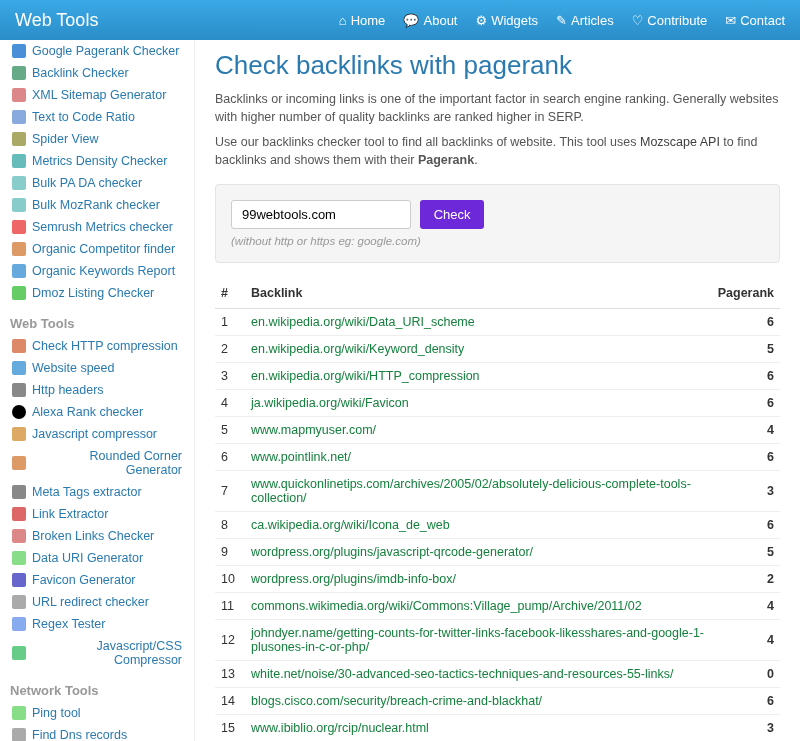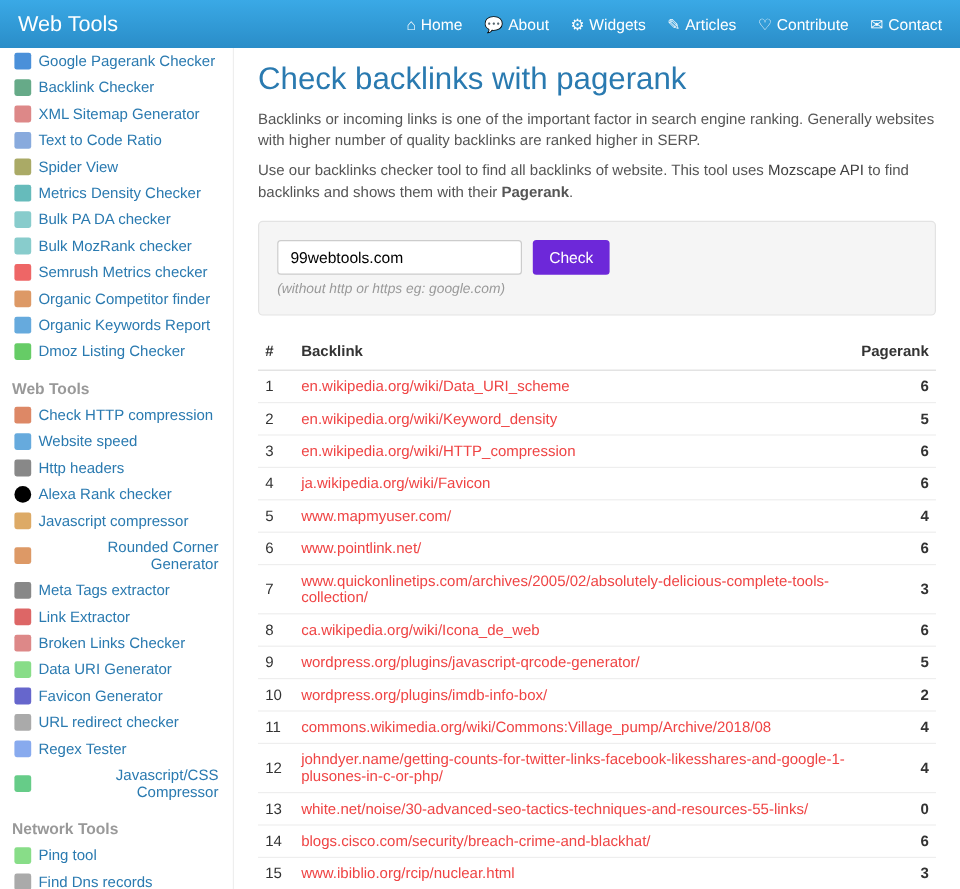--- a/index.html
+++ b/index.html
@@ -41,30 +41,30 @@
 .ic-regex { background: #8ae; }
 .ic-jsc { background: #6c8; }
 .ic-ping { background: #8d8; }
 .ic-dns { background: #aaa; }
 .main { flex: 1; padding: 10px 20px; }
 h1 { color: #2a7ab0; font-size: 26px; font-weight: 400; margin-bottom: 10px; }
 .desc { font-size: 12.5px; color: #555; margin-bottom: 8px; line-height: 1.4; }
 .desc a { color: #404040; text-decoration: none; text-align: right; }
 .desc strong { font-weight: bold; }
 .form-box { background: #f5f5f5; border: 1px solid #e3e3e3; border-radius: 4px; padding: 15px; margin: 15px 0; }
-.form-box input[type="text"] { border: 1px solid #ccc; padding: 6px 10px; font-size: 13px; width: 204px; border-radius: 3px; vertical-align: middle; }
+.form-box input[type="text"] { border: 1px solid #ccc; padding: 6px 10px; font-size: 13px; width: 180px; border-radius: 3px; vertical-align: middle; }
 .btn-check { background: #6d28d9; color: #fff; border: none; padding: 7px 14px; font-size: 13px; border-radius: 3px; cursor: pointer; vertical-align: middle; margin-left: 5px; }
 .hint { font-size: 11.5px; color: #999; font-style: italic; margin-top: 6px; }
 table { width: 100%; border-collapse: collapse; margin-top: 10px; }
 th { text-align: left; font-size: 12.5px; font-weight: bold; padding: 8px 6px; border-bottom: 1px solid #ddd; }
 th.pr { text-align: right; }
 td { padding: 6px 6px; border-bottom: 1px solid #eee; font-size: 12.5px; }
 td.idx { width: 30px; color: #333; }
 td.pr { width: 70px; text-align: right; font-weight: bold; }
-td a { color: #ef4444; text-decoration: none; }
+td a { color: #15803d; text-decoration: none; }
 .nav-icon { font-size: 13px; }
 </style>
 </head>
 <body>
 
 <div class="navbar">
   <div class="brand">Web Tools</div>
   <div class="nav-links" id="nav-links">
       <a class="nav-link" href="#">
         <span class="nav-icon">⌂</span>
@@ -285,21 +285,21 @@
             <td><a href="#">wordpress.org/plugins/javascript-qrcode-generator/</a></td>
             <td class="pr">5</td>
           </tr>
           <tr>
             <td class="idx">10</td>
             <td><a href="#">wordpress.org/plugins/imdb-info-box/</a></td>
             <td class="pr">2</td>
           </tr>
           <tr>
             <td class="idx">11</td>
-            <td><a href="#">commons.wikimedia.org/wiki/Commons:Village_pump/Archive/2018/08</a></td>
+            <td><a href="#">commons.wikimedia.org/wiki/Commons:Village_pump/Archive/2011/02</a></td>
             <td class="pr">4</td>
           </tr>
           <tr>
             <td class="idx">12</td>
             <td><a href="#">johndyer.name/getting-counts-for-twitter-links-facebook-likesshares-and-google-1-plusones-in-c-or-php/</a></td>
             <td class="pr">4</td>
           </tr>
           <tr>
             <td class="idx">13</td>
             <td><a href="#">white.net/noise/30-advanced-seo-tactics-techniques-and-resources-55-links/</a></td>

